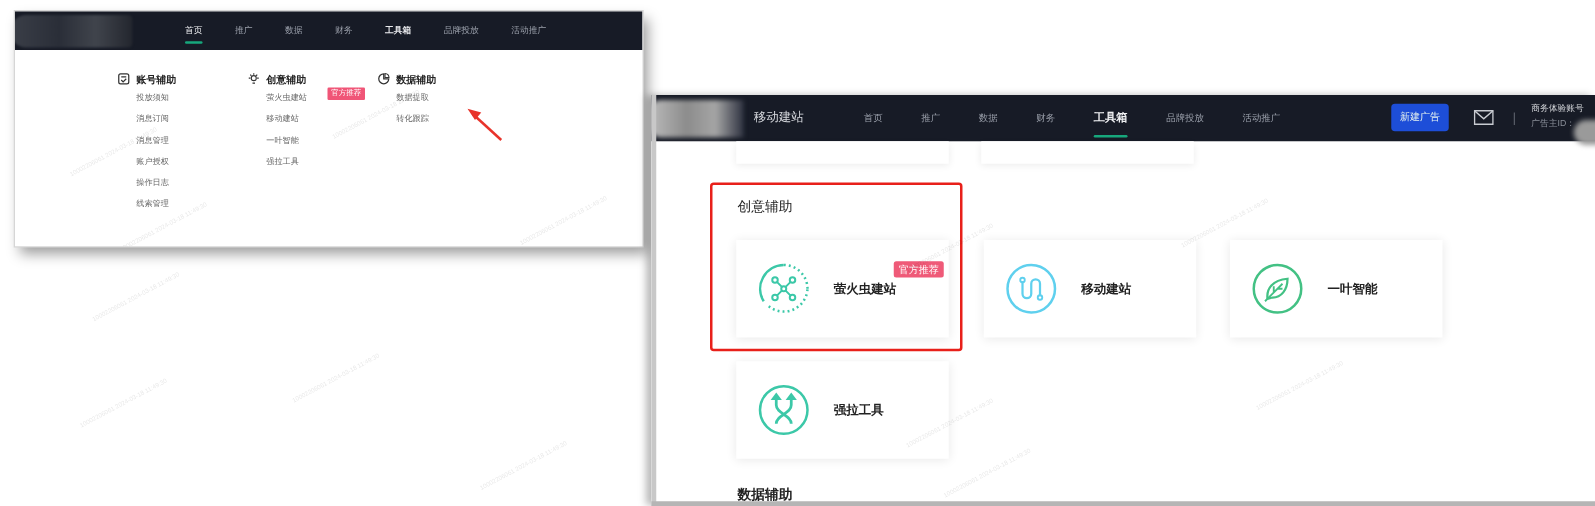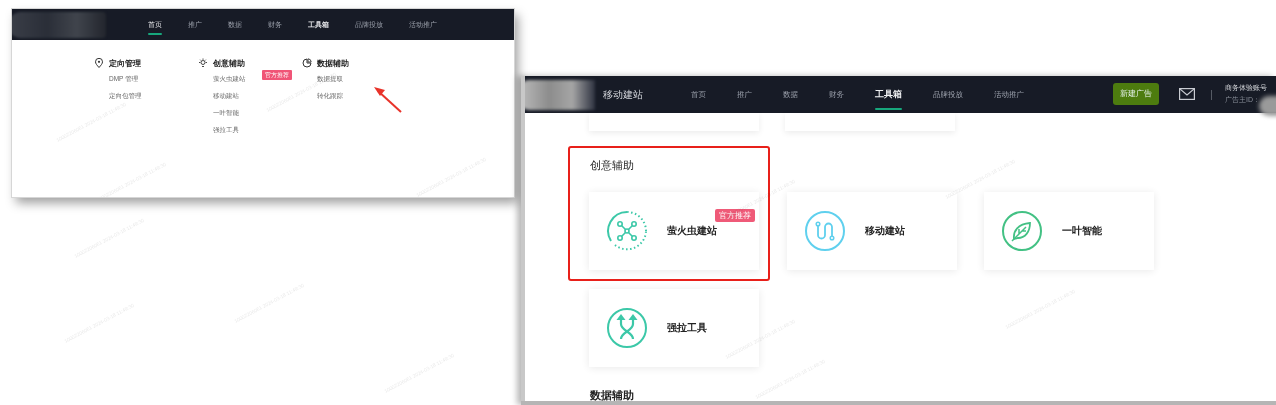--- a/index.html
+++ b/index.html
@@ -37,21 +37,21 @@
     overflow: hidden;
   }
   .shot2-frame { position: absolute; left: 0; top: 0; width: 4px; height: 100%; background: #c8c8c8; }
   .nav2 { position: absolute; left: 0; top: 0; width: 100%; height: 37px; background: #171b26; }
   .blur-logo2 { position: absolute; left: -2px; top: 4px; width: 76px; height: 30px; background: linear-gradient(90deg,#bcbcbc,#8c8c8c 40%,#a5a5a5 70%,#2e3240); filter: blur(1.5px); border-radius: 10px 0 0 10px; }
   .brand2 { position: absolute; left: 82px; top: 0; height: 37px; line-height: 37px; color: #d8dadf; font-size: 10px; }
   .nav2-items { position: absolute; left: 170px; top: 0; height: 37px; display: flex; align-items: center; }
   .nav2-item { color: #9ba0ab; font-size: 7.5px; margin-right: 31px; position: relative; height: 37px; line-height: 37px; }
   .nav2-item.active { color: #f0f1f3; font-size: 9px; font-weight: bold; }
   .nav2-item.active::after { content: ""; position: absolute; left: 0; right: 0; bottom: 3px; height: 2px; background: #17a77c; border-radius: 1px; }
-  .new-ad2 { position: absolute; left: 592px; top: 7px; width: 46px; height: 22px; background: #4d7c0f; color: #e8f4ef; font-size: 8px; line-height: 22px; text-align: center; border-radius: 3px; }
+  .new-ad2 { position: absolute; left: 592px; top: 7px; width: 46px; height: 22px; background: #1d4ed8; color: #e8f4ef; font-size: 8px; line-height: 22px; text-align: center; border-radius: 3px; }
   .mail2 { position: absolute; left: 658px; top: 12px; width: 16px; height: 12px; }
   .sep2 { position: absolute; left: 690px; top: 14px; width: 1px; height: 10px; background: #555a64; }
   .acct2 { position: absolute; left: 704px; top: 6px; color: #d4d6da; font-size: 7px; line-height: 12px; white-space: nowrap; }
   .acct2 .sub { color: #8a8f99; }
   .blur-id2 { position: absolute; left: 738px; top: 20px; width: 30px; height: 20px; background: #9a9a9a; border-radius: 10px 0 0 10px; filter: blur(2px); }
 
   .prev-card { position: absolute; top: 37px; height: 18px; background: #fff; box-shadow: 0 2px 6px rgba(0,0,0,0.08); }
   .highlight { position: absolute; left: 47px; top: 70px; width: 202px; height: 135px; border: 2px solid #e8201a; border-radius: 3px; }
   .sec-title { position: absolute; left: 69px; top: 82px; font-size: 11px; color: #222; }
   .sec-title2 { position: absolute; left: 69px; top: 312px; font-size: 11px; color: #222; font-weight: bold; }
@@ -77,34 +77,38 @@
       <span class="nav1-item">财务</span>
       <span class="nav1-item bold">工具箱</span>
       <span class="nav1-item">品牌投放</span>
       <span class="nav1-item">活动推广</span>
     </div>
 
   </div>
 
   <div class="menu1">
 
-
     <div class="menu-col">
       <div class="menu-head">
         <svg class="ico" viewBox="0 0 10 10">
-            <path d="M5 9.5C3 7.2 1.5 5.6 1.5 3.8a3.5 3.5 0 0 1 7 0C8.5 5.6 7 7.2 5 9.5z" fill="none" stroke="#333" stroke-width="1"></path>
-            <circle cx="5" cy="3.8" r="1.1" fill="#333"></circle>
+            <rect x="1" y="1" width="8" height="8" rx="1.5" fill="none" stroke="#333" stroke-width="1"></rect>
+            <path d="M3 3.5h4M3 6l1.5 1.5L7 5" fill="none" stroke="#333" stroke-width="1"></path>
           </svg>
-        <span>定向管理</span>
+        <span>账号辅助</span>
       </div>
       <div class="menu-items">
-        <div class="menu-item">DMP 管理</div>
-        <div class="menu-item">定向包管理</div>
-      </div>
-    </div>
+        <div class="menu-item">投放须知</div>
+        <div class="menu-item">消息订阅</div>
+        <div class="menu-item">消息管理</div>
+        <div class="menu-item">账户授权</div>
+        <div class="menu-item">操作日志</div>
+        <div class="menu-item">线索管理</div>
+      </div>
+    </div>
+
 
     <div class="menu-col">
       <div class="menu-head">
         <svg class="ico" viewBox="0 0 10 10">
             <circle cx="5" cy="4.5" r="2" fill="none" stroke="#333" stroke-width="0.9"></circle>
             <path d="M5 0.5v1.3M1 4.5h1.3M7.7 4.5H9M2.2 1.7l.9.9M7.8 1.7l-.9.9M4 8.5h2" stroke="#333" stroke-width="0.9"></path>
           </svg>
         <span>创意辅助</span>
       </div>
       <span class="badge1">官方推荐</span>

